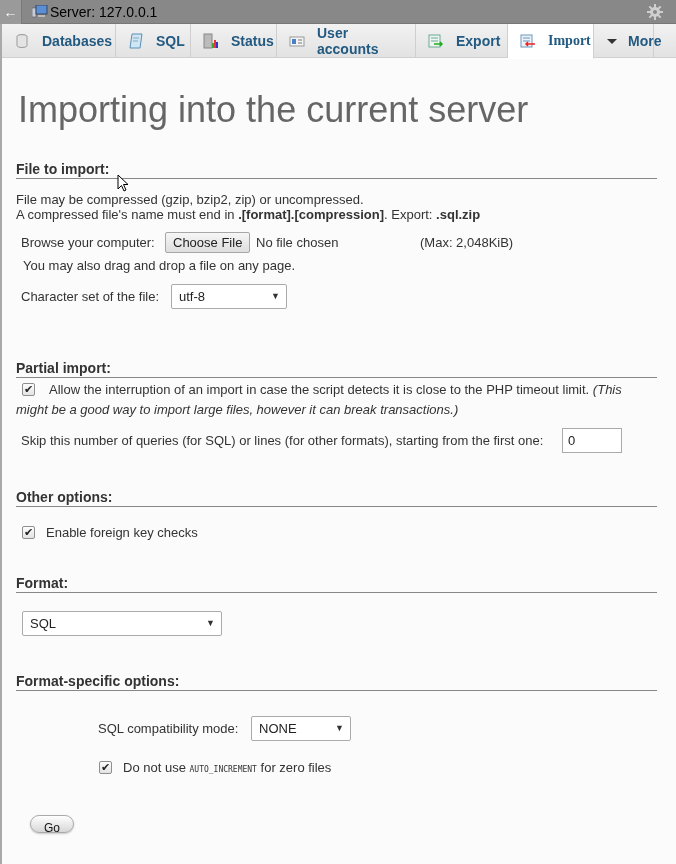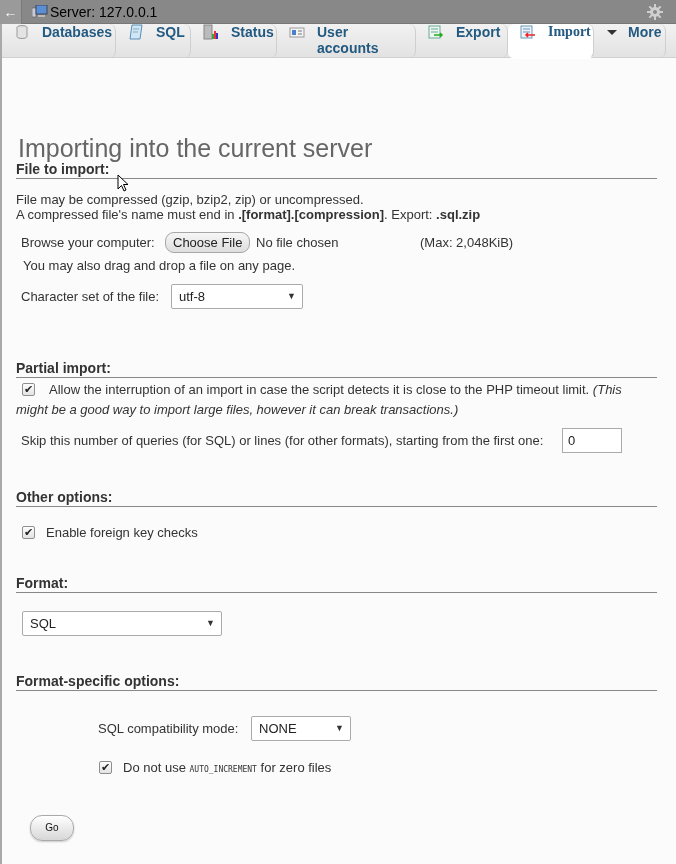--- a/index.html
+++ b/index.html
@@ -31,73 +31,71 @@
     .gear-icon { position: absolute; right: 12px; top: 3px; width: 18px; height: 18px; }
 
     
     .tabs {
       position: absolute; left: 2px; top: 24px; width: 674px; height: 34px;
       background: linear-gradient(#f2f2f2, #e2e2e2);
       border-bottom: 1px solid #d0d0d0;
       display: flex;
     }
     .tab {
-      height: 34px; display: flex; 
+      height: 34px; display: flex; align-items: center;
       padding: 0 4px 0 12px;
       border-right: 1px solid #cfcfcf;
       color: #235a81; font-weight: bold; font-size: 14px;
       cursor: pointer;
-      border-radius: 7px;
     }
     .tab.active { background: #fff; border-bottom: 1px solid #fff; height: 35px; font-family: Liberation Serif, serif; }
     .tab .ticon { width: 16px; height: 16px; margin-right: 12px; display: inline-block; position: relative; }
 
     
     .content { position: absolute; left: 16px; top: 58px; width: 641px; }
     .page-title {
       position: absolute; left: 2px; top: 31px;
-      font-size: 25px; font-weight: normal; color: #666;
+      font-size: 36px; font-weight: normal; color: #666;
       font-family: "Liberation Sans", sans-serif;
-      margin-top: 45px;
     }
     .section-head {
       position: absolute; left: 0; width: 641px;
       font-weight: bold; font-size: 14px; color: #333;
       border-bottom: 1px solid #888;
       padding-bottom: 1px;
     }
     .txt { position: absolute; font-size: 13px; color: #333; white-space: nowrap; }
     .txt b { font-weight: bold; }
     .btn-file {
       position: absolute; height: 21px; padding: 0 7px;
       background: linear-gradient(#f6f6f6, #dedede);
-      border: 1px solid #a6a6a6; border-radius: 9px;
+      border: 1px solid #a6a6a6; border-radius: 2px;
       font-size: 13px; color: #222; line-height: 19px;
     }
     .select {
       position: absolute; height: 25px;
       background: #fff; border: 1px solid #aaa; border-radius: 2px;
       font-size: 13px; color: #222; padding-left: 7px; line-height: 23px;
     }
     .select .arrow { position: absolute; right: 6px; top: 0; font-size: 9px; color: #333; }
     .checkbox {
       position: absolute; width: 13px; height: 13px;
       border: 1px solid #8f8f8f; border-radius: 2px;
       background: linear-gradient(#fdfdfd, #e3e3e3);
       font-size: 11px; line-height: 11px; text-align: center; color: #222;
     }
     .num-input {
       position: absolute; height: 25px; background: #fff; border: 1px solid #aaa;
       font-size: 13px; color: #222; padding-left: 5px; line-height: 23px;
     }
     .go-btn {
-      position: absolute; height: 26px; width: 44px;
+      position: absolute; height: 18px; width: 44px;
       background: linear-gradient(#ffffff, #d7d7d7);
       border: 1px solid #aaa; border-radius: 12px;
-      font-size: 10px; color: #111; text-align: center; line-height: 24px;
+      font-size: 12px; color: #111; text-align: center; line-height: 24px;
       box-shadow: 0 1px 2px rgba(0,0,0,0.2);
     }
     .mono { font-family: "DejaVu Sans Mono", monospace; font-size: 8px; letter-spacing: 0; }
     .cursor-icon { position: absolute; left: 117px; top: 174px; width: 14px; height: 20px; }
   </style>
 </head>
 <body>
 
 <div class="left-edge"></div>
 
@@ -184,21 +182,21 @@
     <span class="ticon">
       <svg width="16" height="16" viewBox="0 0 16 16">
           <rect x="1" y="2" width="11" height="12" fill="#eef2f8" stroke="#69b"></rect>
           <line x1="3" y1="5" x2="10" y2="5" stroke="#69b"></line>
           <line x1="3" y1="8" x2="10" y2="8" stroke="#69b"></line>
           <path d="M15 11 H6 M8 9 L6 11 L8 13" stroke="#e22" stroke-width="1.5" fill="none"></path>
         </svg>
     </span>
     <span>Import</span>
   </div>
-  <div class="tab" style="width:72px">
+  <div class="tab" style="width:60px">
     <span class="ticon" style="width:12px;margin-right:10px;">
       <svg width="12" height="16" viewBox="0 0 12 16">
           <path d="M1 6 H11 L6 11 Z" fill="#333"></path>
         </svg>
     </span>
     <span>More</span>
   </div>
 </div>
 
 <div class="content">
@@ -208,21 +206,21 @@
   <div class="txt" style="left:0;top:134px">File may be compressed (gzip, bzip2, zip) or uncompressed.</div>
   <div class="txt" style="left:0;top:149px">
     <span>A compressed file's name must end in </span><b>.[format].[compression]</b><span>. Export: </span><b>.sql.zip</b>
   </div>
   <div class="txt" style="left:5px;top:177px">Browse your computer:</div>
   <div class="btn-file" style="left:149px;top:174px">Choose File</div>
   <div class="txt" style="left:240px;top:177px">No file chosen</div>
   <div class="txt" style="left:404px;top:177px">(Max: 2,048KiB)</div>
   <div class="txt" style="left:7px;top:200px">You may also drag and drop a file on any page.</div>
   <div class="txt" style="left:5px;top:231px">Character set of the file:</div>
-  <div class="select" style="left:155px;top:226px;width:132px">
+  <div class="select" style="left:155px;top:226px;width:116px">
     <span>utf-8</span>
     <span class="arrow">▼</span>
   </div>
 
   <div class="section-head" style="top:302px">Partial import:</div>
   <div class="checkbox" style="left:6px;top:325px"><span>✔</span></div>
   <div class="txt" style="left:33px;top:324px">
     <span>Allow the interruption of an import in case the script detects it is close to the PHP timeout limit.</span> <i>(This</i>
   </div>
   <div class="txt" style="left:0;top:344px">

